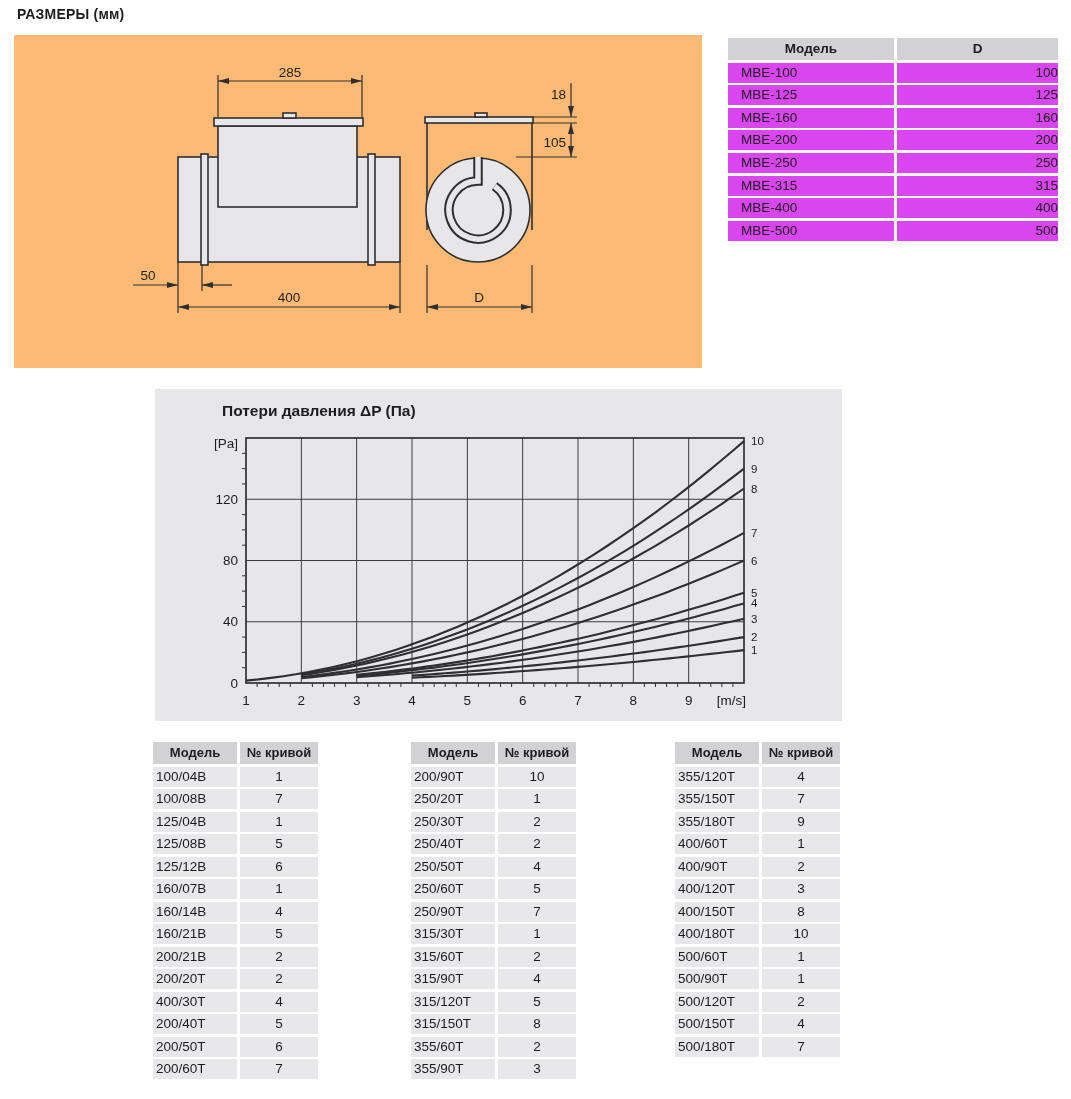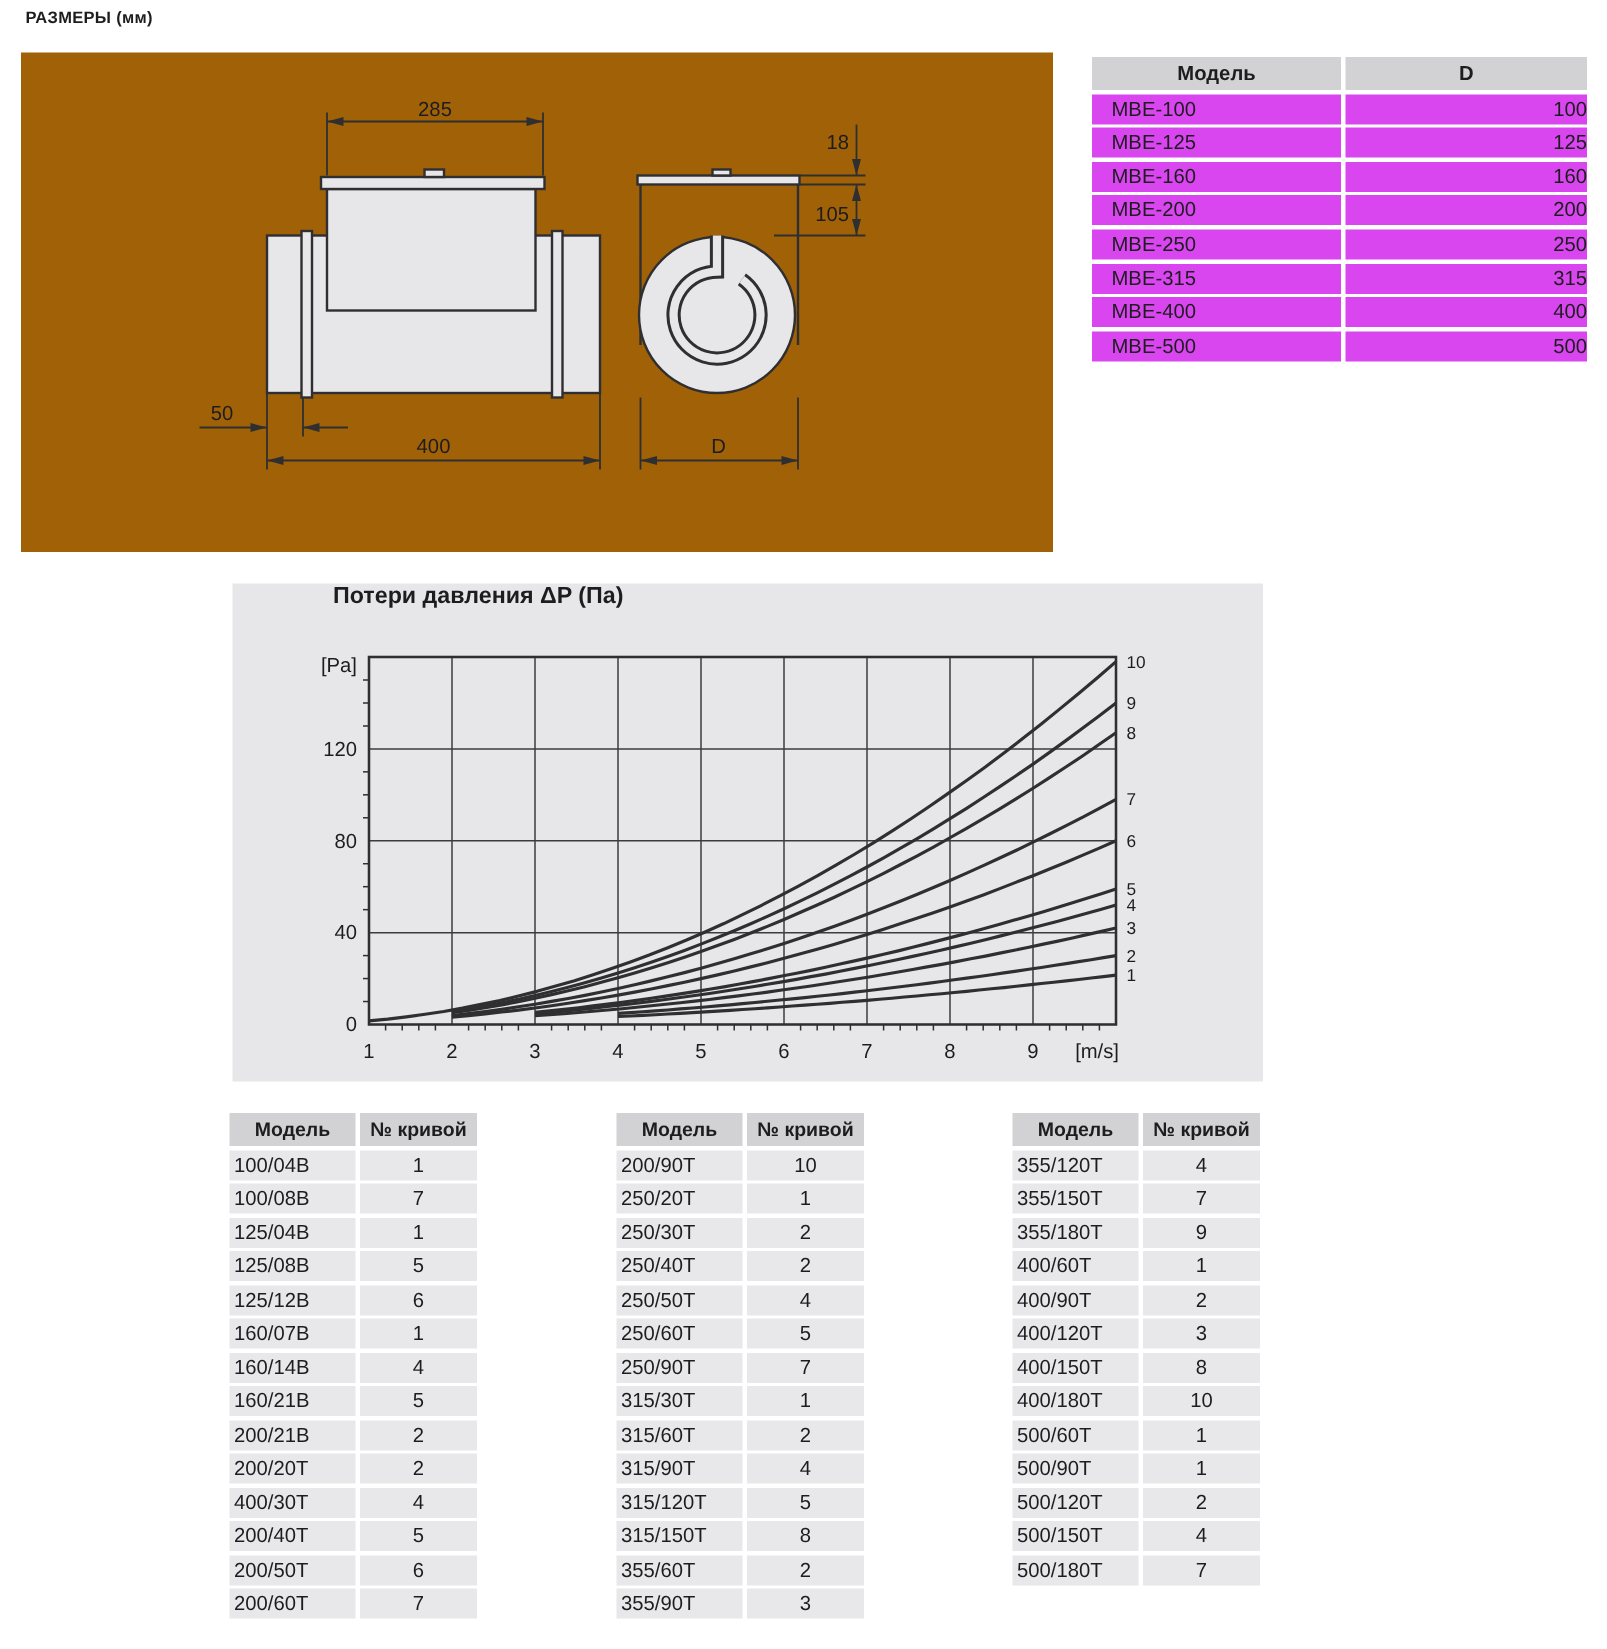--- a/index.html
+++ b/index.html
@@ -1,33 +1,33 @@
 <!DOCTYPE html>
 <html><head>
 <meta charset="utf-8">
 <style>
   html,body{margin:0;padding:0;background:#fff;}
   body{font-family:"Liberation Sans",sans-serif;color:#1d1d1f;}
   .page{position:relative;width:1071px;height:1099px;background:#fff;overflow:hidden;}
-  .heading{position:absolute;left:17px;top:6px;margin:0;font-size:11px;font-weight:700;letter-spacing:.2px;}
-  .drawing-panel{position:absolute;left:14px;top:35px;width:688px;height:333px;background:#a16207;}
+  .heading{position:absolute;left:17px;top:6px;margin:0;font-size:14px;font-weight:700;letter-spacing:.2px;}
+  .drawing-panel{position:absolute;left:14px;top:35px;width:688px;height:333px;background:#fdba74;}
   .drawing-panel svg{display:block;width:688px;height:333px;}
   .dim-text{font-size:13.5px;fill:#1d1d1f;font-family:"Liberation Sans",sans-serif;}
 
   
   .model-table{position:absolute;left:728px;top:38px;width:330px;font-size:13.5px;}
   .model-table .row{display:grid;grid-template-columns:166px 161px;column-gap:3px;margin-bottom:2.6px;}
   .model-table .cell{background:#d946ef;height:20px;line-height:20px;}
   .model-table .head .cell{background:#d2d2d4;height:22px;line-height:22px;font-weight:700;text-align:center;}
   .model-table .cell.model{padding-left:13px;}
   .model-table .cell.dval{text-align:right;}
 
   
   .chart-panel{position:absolute;left:155px;top:389px;width:687px;height:332px;background:#e7e7e9;}
-  .chart-title{position:absolute;left:67px;top:0;font-size:15.5px;font-weight:700;}
+  .chart-title{position:absolute;left:67px;top:13px;font-size:15.5px;font-weight:700;}
   #chart-svg{position:absolute;left:0;top:0;width:687px;height:332px;}
   .tick{font-size:13.5px;fill:#1d1d1f;font-family:"Liberation Sans",sans-serif;}
   .curvelabel{font-size:11.5px;fill:#1d1d1f;font-family:"Liberation Sans",sans-serif;}
 
   
   .curve-table{position:absolute;top:742px;width:165px;font-size:13.5px;}
   .curve-table .row{display:grid;grid-template-columns:84px 78px;column-gap:3px;margin-bottom:2.5px;}
   .curve-table .cell{background:#e8e8ea;height:20px;line-height:20px;}
   .curve-table .head .cell{background:#d2d2d4;height:22px;line-height:22px;font-weight:700;text-align:center;font-size:13px;}
   .curve-table .cell.model{padding-left:3px;}

